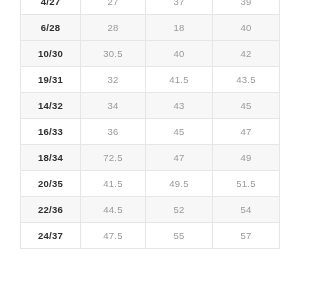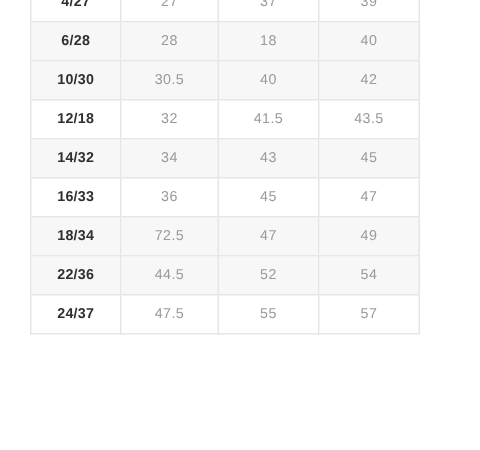--- a/index.html
+++ b/index.html
@@ -108,21 +108,21 @@
           <td class="measure">18</td>
           <td class="measure">40</td>
         </tr>
         <tr class="even-row">
           <td class="size-label">10/30</td>
           <td class="measure">30.5</td>
           <td class="measure">40</td>
           <td class="measure">42</td>
         </tr>
         <tr class="odd-row">
-          <td class="size-label">12/18</td>
+          <td class="size-label">19/31</td>
           <td class="measure">32</td>
           <td class="measure">41.5</td>
           <td class="measure">43.5</td>
         </tr>
         <tr class="even-row">
           <td class="size-label">14/32</td>
           <td class="measure">34</td>
           <td class="measure">43</td>
           <td class="measure">45</td>
         </tr>
@@ -131,20 +131,26 @@
           <td class="measure">36</td>
           <td class="measure">45</td>
           <td class="measure">47</td>
         </tr>
         <tr class="even-row">
           <td class="size-label">18/34</td>
           <td class="measure">72.5</td>
           <td class="measure">47</td>
           <td class="measure">49</td>
         </tr>
+        <tr class="odd-row">
+          <td class="size-label">20/35</td>
+          <td class="measure">41.5</td>
+          <td class="measure">49.5</td>
+          <td class="measure">51.5</td>
+        </tr>
         <tr class="even-row">
           <td class="size-label">22/36</td>
           <td class="measure">44.5</td>
           <td class="measure">52</td>
           <td class="measure">54</td>
         </tr>
         <tr class="odd-row">
           <td class="size-label">24/37</td>
           <td class="measure">47.5</td>
           <td class="measure">55</td>

